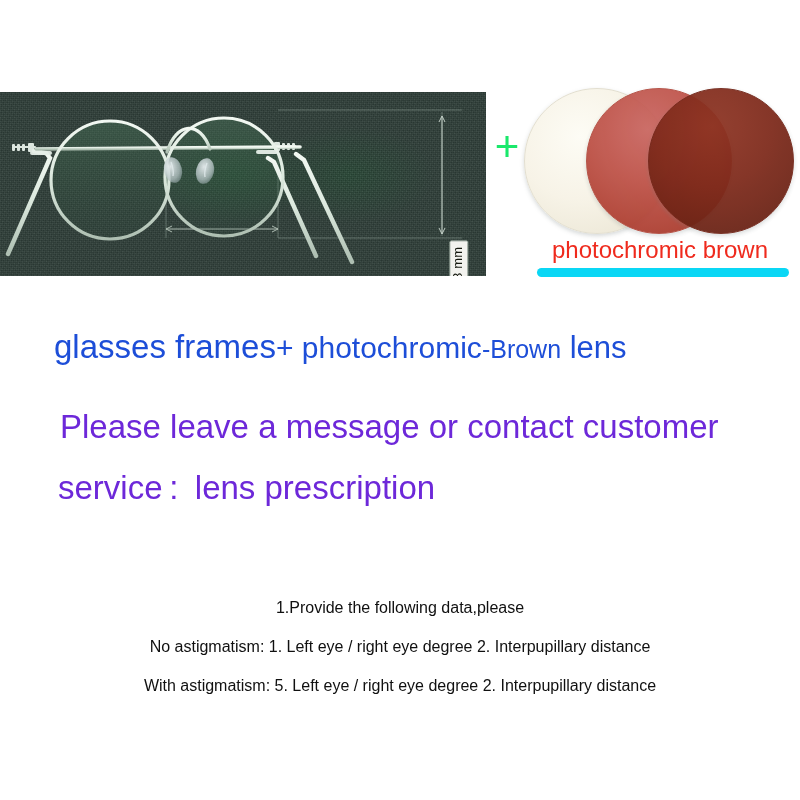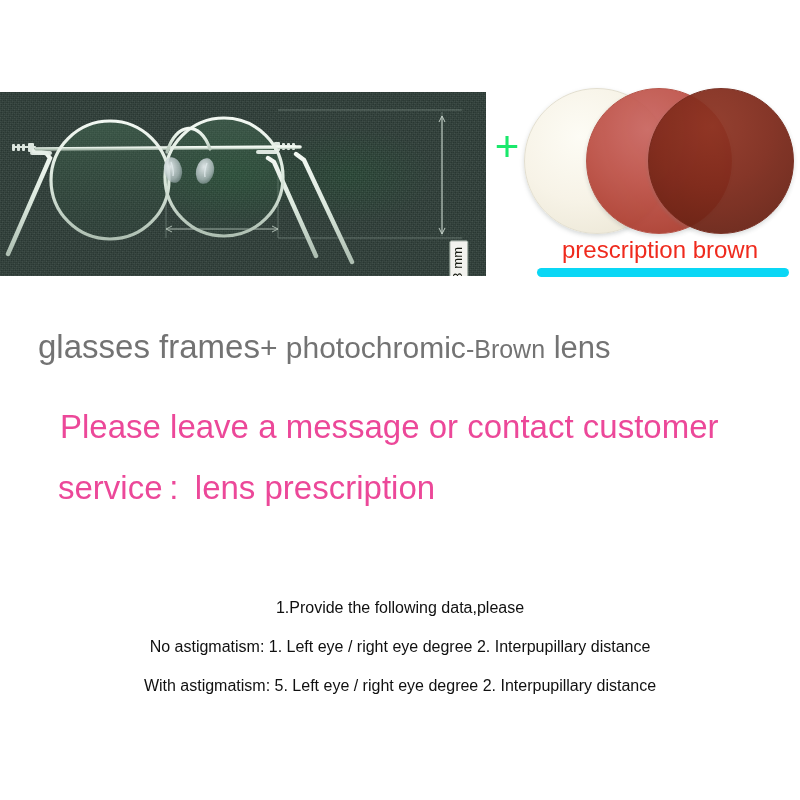--- a/index.html
+++ b/index.html
@@ -144,37 +144,37 @@
     top: 268px;
     width: 252px;
     height: 9px;
     background: #0ad7f5;
     border-radius: 5px;
   }
 
   
   .headline {
     position: absolute;
-    left: 38px;
+    left: 54px;
     top: 328px;
     width: 740px;
-    color: #737373;
+    color: #1d4ed8;
     font-family: "Liberation Sans", sans-serif;
     white-space: nowrap;
   }
   .hl-a { font-size: 33px; }
   .hl-b { font-size: 30px; }
   .hl-c { font-size: 25px; }
   .hl-d { font-size: 31px; }
 
   
   .red-line {
     position: absolute;
     left: 60px;
-    color: #ec4899;
+    color: #6d28d9;
     font-family: "Liberation Sans", sans-serif;
     font-size: 33px;
     line-height: 38px;
     white-space: nowrap;
   }
   .red-line.l1 { top: 408px; }
   .red-line.l2 { top: 469px; left: 58px; }
 
   
   .instructions {
@@ -294,21 +294,21 @@
     </div>
 
     <div class="plus-sign">+</div>
 
     <div class="lens-group">
       <div class="lens lens-clear"></div>
       <div class="lens lens-mid"></div>
       <div class="lens lens-dark"></div>
     </div>
 
-    <div class="lens-caption">prescription brown</div>
+    <div class="lens-caption">photochromic brown</div>
     <div class="caption-underline"></div>
   </div>
 
   <div class="headline"><span class="hl-a">glasses frames</span><span class="hl-b">+ photochromic</span><span class="hl-c">-Brown</span><span class="hl-d"> lens</span></div>
 
   <div class="red-line l1">Please leave a message or contact customer</div>
   <div class="red-line l2">service : lens prescription</div>
 
   <div class="instructions">
     <div class="ins-row center">1.Provide the following data,please</div>

